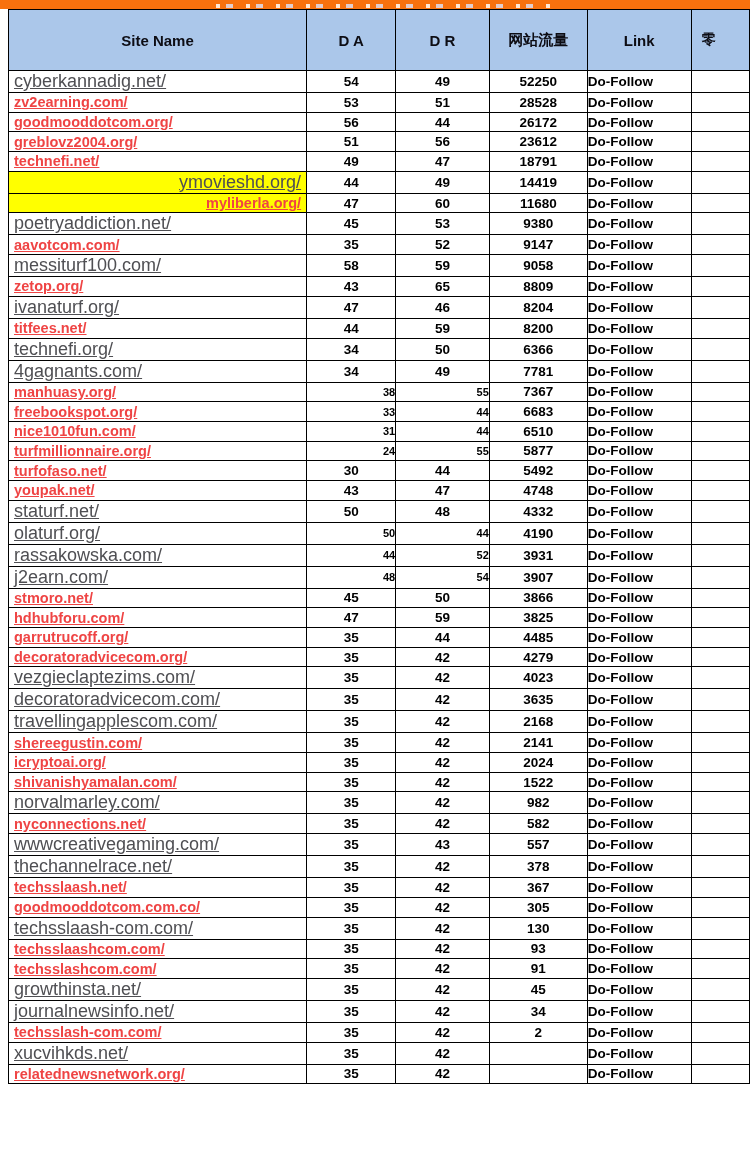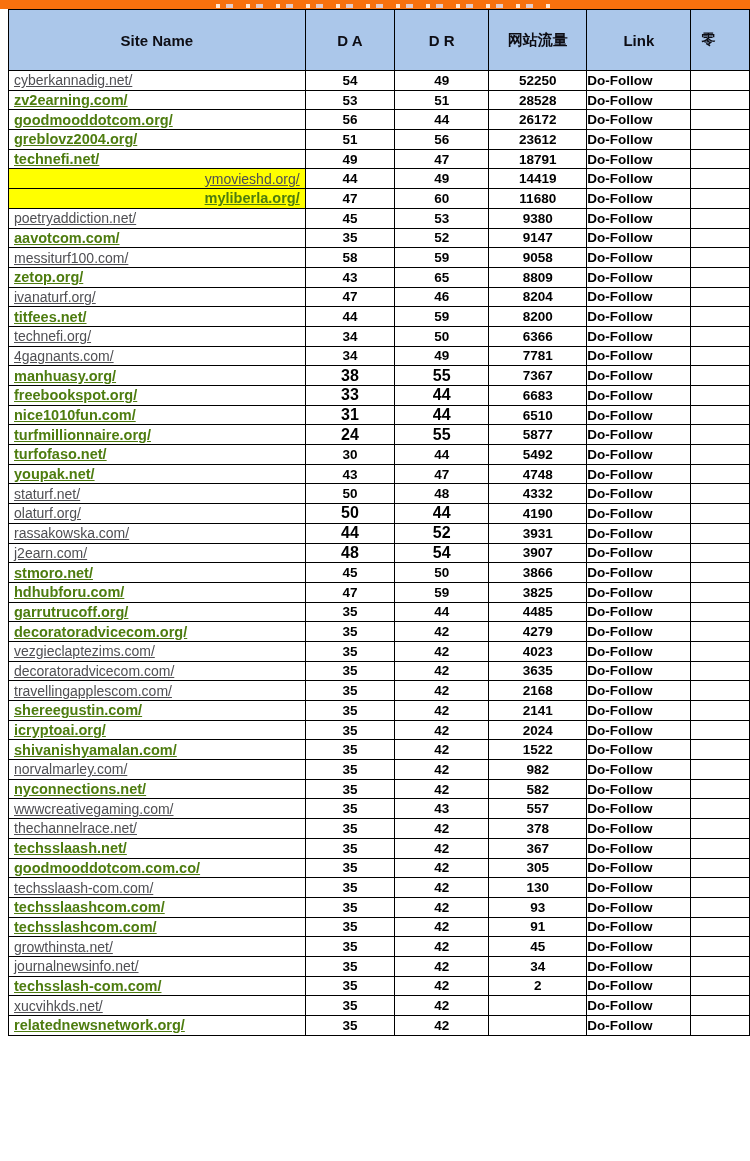--- a/index.html
+++ b/index.html
@@ -25,25 +25,25 @@
   th, td { border:1.5px solid #000; overflow:hidden; white-space:nowrap; }
 
   thead th { background:#ABC7EA; height:61px; font-size:15px; font-weight:bold;
              color:#0d0d14; vertical-align:middle; }
   thead th.partial { text-align:left; padding-left:10px; font-size:14px;
                      vertical-align:middle; }
 
   tbody td { height:19.7px; vertical-align:middle; }
   td.site  { text-align:left; padding:0 5px; }
   td.site a { text-decoration:underline; cursor:pointer; }
-  tr.blue td.site a { color:#4d7c0f; font-weight:bold; font-size:14.5px; }
-  tr.gray td.site a { color:#4F4F53; font-weight:normal; font-size:14px; }
+  tr.blue td.site a { color:#ef4444; font-weight:bold; font-size:14.5px; }
+  tr.gray td.site a { color:#4F4F53; font-weight:normal; font-size:18px; }
   td.site.hl { background:#FFFF00;text-align:right; }
   td.num  { text-align:center; font-weight:bold; color:#000; font-size:13.5px; }
-  td.num.small { font-size:16px; }
+  td.num.small { font-size:11px;text-align:right; }
   td.linkcell { text-align:left; font-weight:bold; color:#000; font-size:13.5px; }
   td.blank { background:#fff; }
 </style>
 </head>
 <body>
 
 <div class="titlebar">
   <div class="clipped-frag"></div>
 </div>
 

